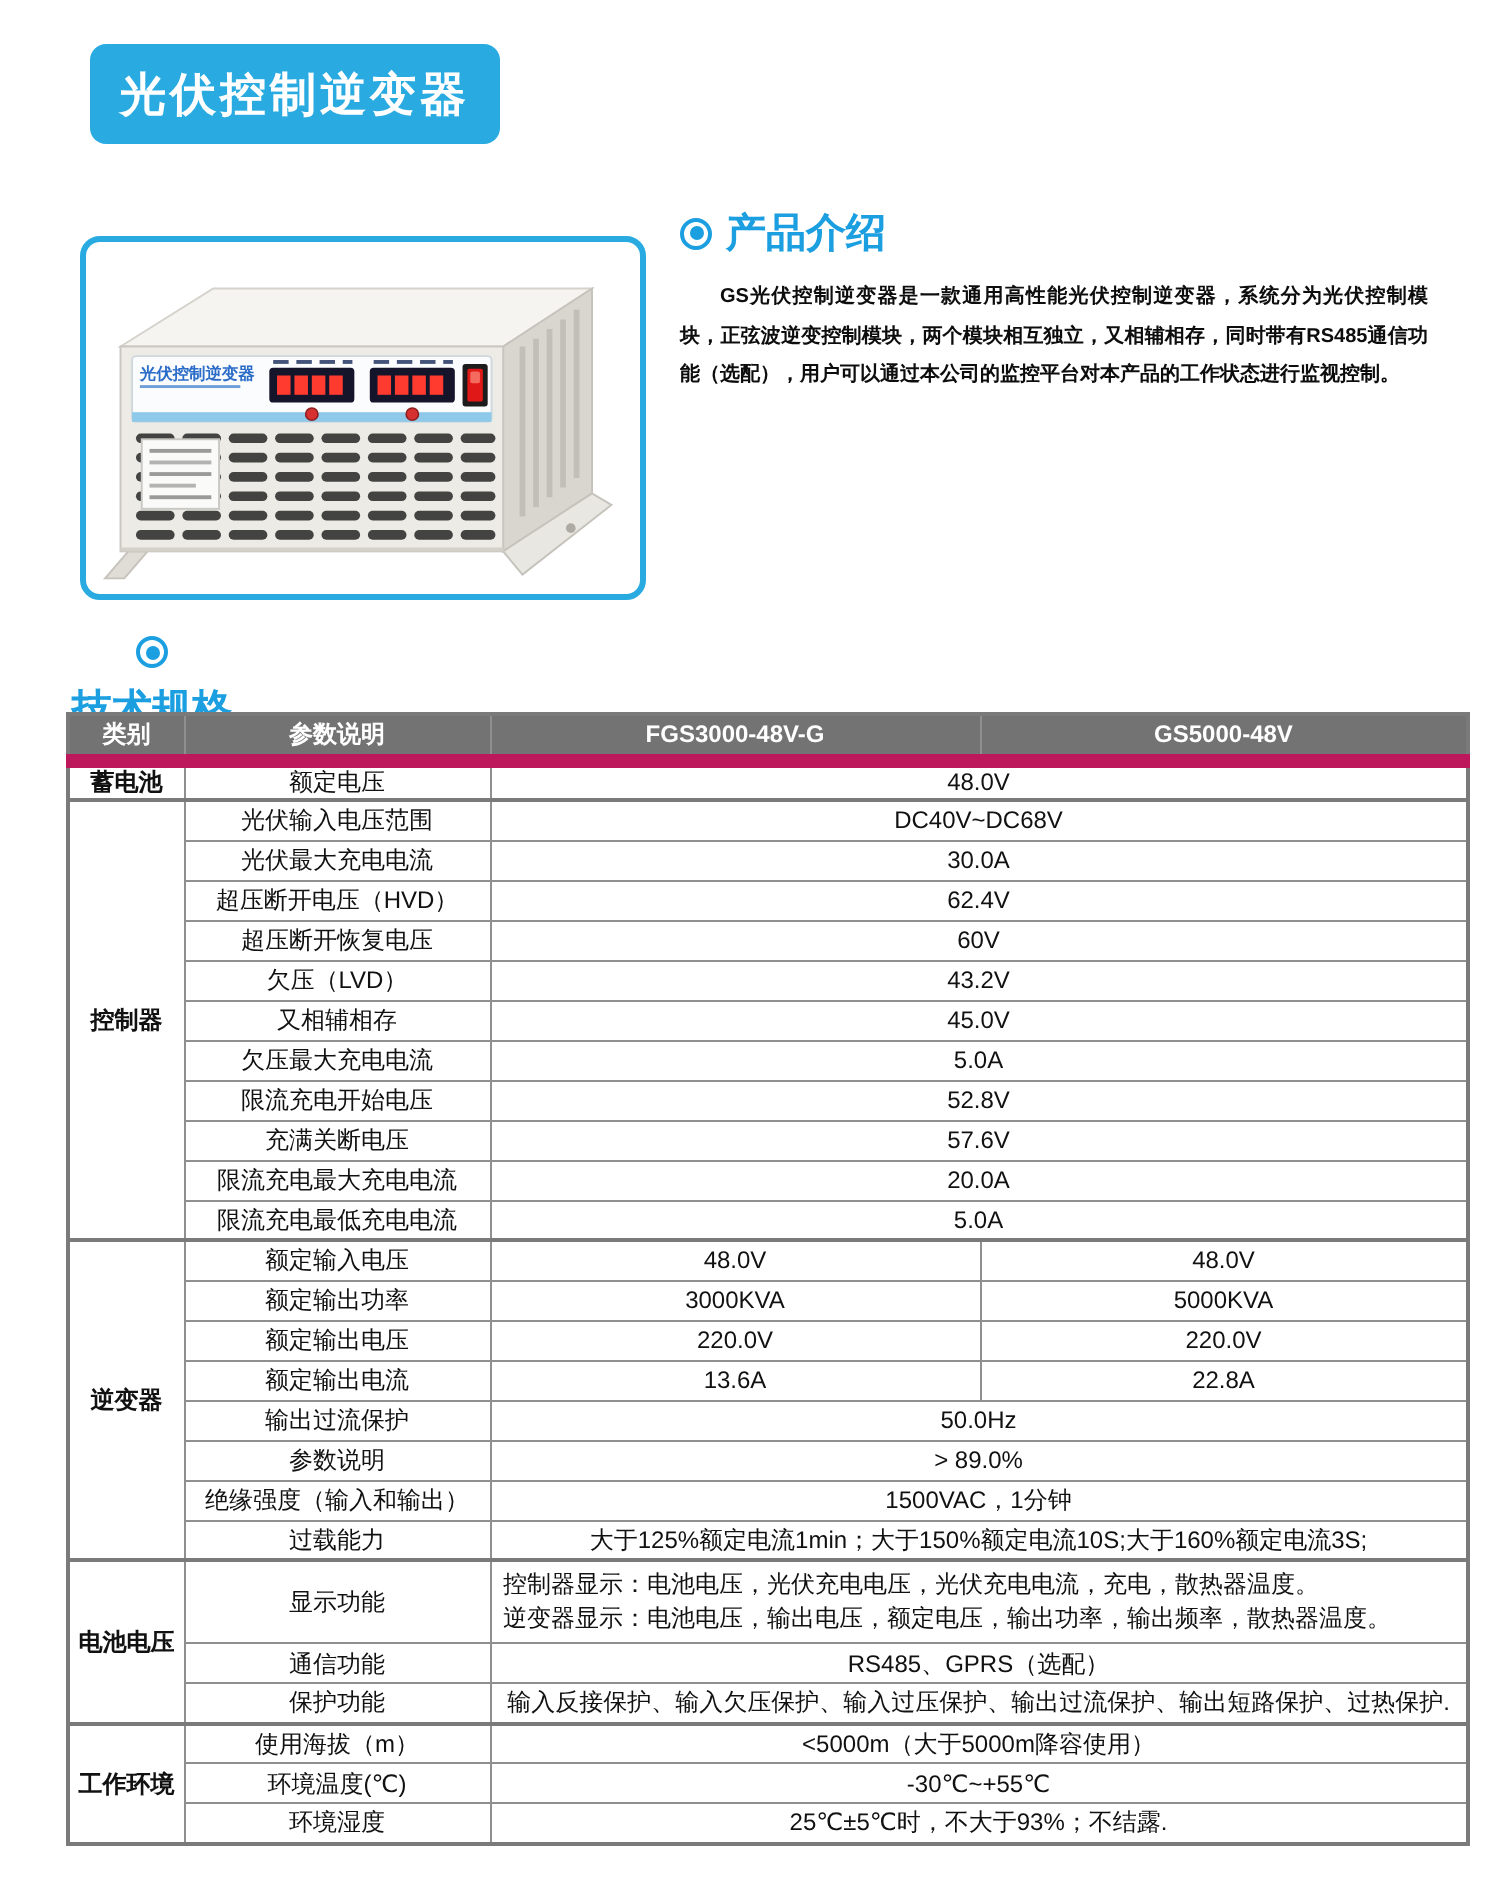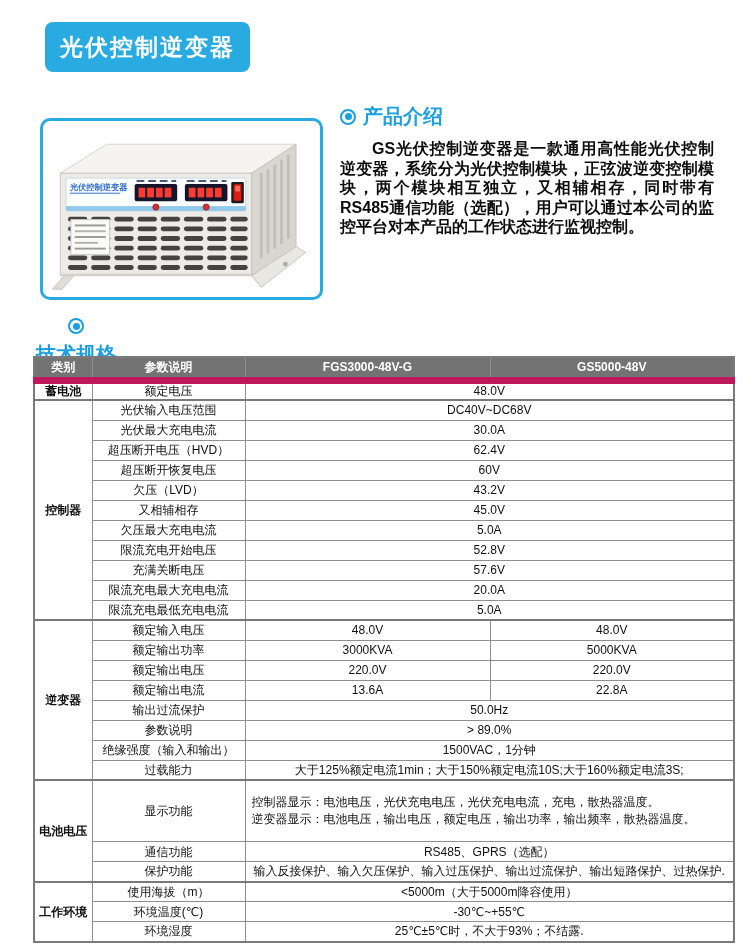--- a/index.html
+++ b/index.html
@@ -30,40 +30,40 @@
     width:12px;height:12px;border:2.5px solid #1B9FE0;border-radius:50%;
     position:relative;flex:0 0 auto;
   }
   .bullseye::after{
     content:'';position:absolute;left:2.5px;top:2.5px;right:2.5px;bottom:2.5px;
     background:#1B9FE0;border-radius:50%;
   }
   
   .intro{position:absolute;left:340px;top:103px;width:374px;}
   .intro p{
-    margin:9px 0 0;font-size:16px;font-weight:bold;line-height:19.5px;
+    margin:9px 0 0;font-size:10px;font-weight:bold;line-height:19.5px;
     text-align:justify;text-indent:2em;color:#0d0d0d;
   }
   
   .specs-head{position:absolute;left:36px;top:318px;flex-direction:column;}
   .spec-table{
     position:absolute;left:33px;top:356px;width:700px;
     border-collapse:collapse;font-size:12px;table-layout:fixed;
     border:2px solid #7a7a7a;
   }
   .spec-table th,.spec-table td{
     border:1px solid #8f8f8f;padding:0 4px;box-sizing:border-box;
   }
   .spec-table thead th{
     background:#737373;color:#fff;font-weight:bold;height:23px;
     border-bottom:7px solid #be185d;
   }
   .spec-table td{height:20px;text-align:center;line-height:14px;}
   .spec-table td.cat{font-weight:bold;margin-top:28px;}
-  .spec-table td.val.lines{text-align:left;height:auto;padding:13px 6px;margin-left:48px;}
+  .spec-table td.val.lines{text-align:left;height:auto;padding:3px 6px;margin-left:48px;}
   .spec-table td.val.lines div{line-height:17px;}
   .spec-table tr.group-start td{border-top:2px solid #7a7a7a;}
 </style>
 </head>
 <body>
 
 <div class="banner">
   <span>光伏控制逆变器</span>
 </div>
 

